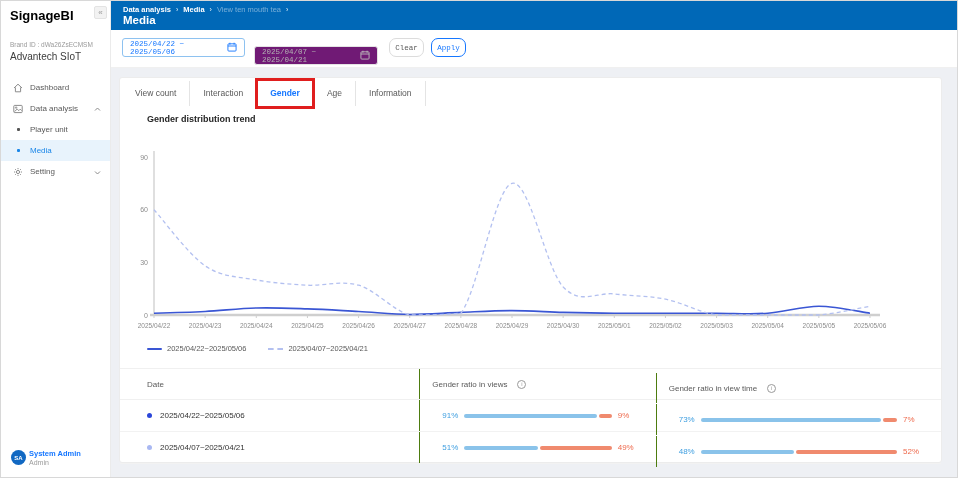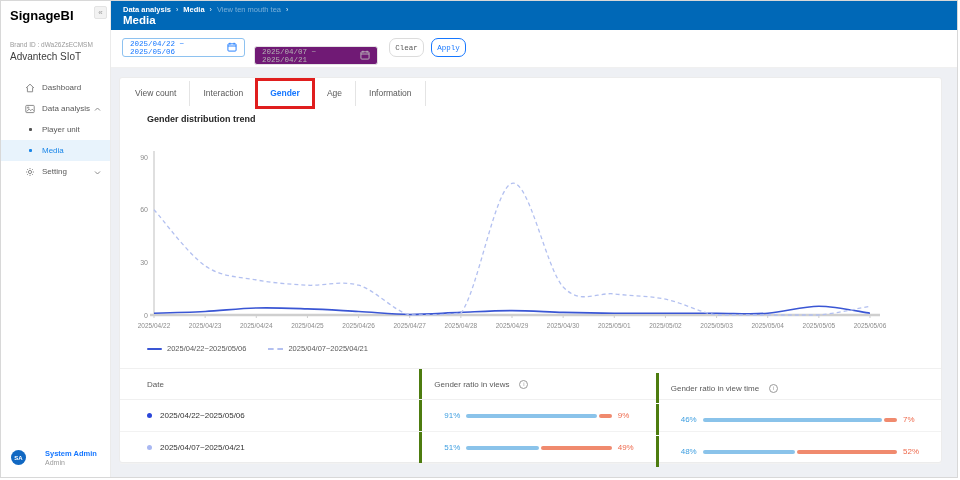--- a/index.html
+++ b/index.html
@@ -9,29 +9,29 @@
 
   
   .sidebar{position:absolute;left:0;top:0;width:110px;height:100%;background:#fff;border-right:1px solid #ebebeb;}
   .logo{position:absolute;left:9px;top:7px;font-size:13px;font-weight:bold;color:#000000;}
   .collapse-btn{position:absolute;right:3px;top:5px;width:13px;height:13px;background:#f2f2f2;border:1px solid #e3e3e3;
                 border-radius:2px;font-size:8px;color:#999;line-height:11px;text-align:center;cursor:pointer;}
   .brand{position:absolute;left:9px;top:40px;}
   .brand-id{font-size:6.5px;color:#9a9a9a;}
   .brand-name{font-size:10px;color:#3c3c3c;margin-top:3px;}
   .nav{position:absolute;left:0;top:76px;width:100%;}
-  .nav-item{position:relative;height:21px;display:flex;align-items:center;padding-left:24px;font-size:8px;color:#595959;gap:7px;cursor:pointer;}
+  .nav-item{position:relative;height:21px;display:flex;align-items:center;padding-left:12px;font-size:8px;color:#595959;gap:7px;cursor:pointer;}
   .nav-item.active{background:#e8f3fc;color:#1a86e8;}
   .nav-item.active .bullet{background:#1a86e8;}
   .nav-icon{width:10px;height:10px;flex:0 0 10px;display:flex;align-items:center;justify-content:center;}
   .nav-icon svg{stroke:#8c8c8c;fill:none;stroke-width:1;}
   .bullet{width:3px;height:3px;border-radius:1px;background:#555;margin:0 3px 0 4px;flex:0 0 3px;}
   .chev{position:absolute;right:9px;top:7px;}
   .chev svg{stroke:#8c8c8c;fill:none;stroke-width:1;}
-  .user{position:absolute;left:10px;bottom:11px;display:flex;gap:19px;align-items:center;cursor:pointer;}
+  .user{position:absolute;left:10px;bottom:11px;display:flex;gap:3px;align-items:center;cursor:pointer;}
   .avatar{width:15px;height:15px;border-radius:50%;background:#1168c2;color:#fff;font-size:6px;font-weight:bold;
           display:flex;align-items:center;justify-content:center;}
   .user-name{font-size:7.5px;color:#1677ff;font-weight:bold;}
   .user-role{font-size:7px;color:#9a9a9a;margin-top:1px;}
 
   
   .topbar{position:absolute;left:110px;top:0;width:848px;height:29px;background:#0068b7;}
   .breadcrumb{position:absolute;left:12px;top:4px;font-size:7.5px;color:#fff;display:flex;gap:5px;align-items:center;}
   .bc-link{font-weight:bold;cursor:pointer;}
   .bc-sep{font-size:7px;opacity:.9;}
@@ -64,21 +64,21 @@
   .legend-item{display:flex;gap:5px;align-items:center;cursor:pointer;}
   .sample-solid{width:15px;height:2px;background:#3a56d4;border-radius:1px;}
   .sample-dashed{width:15px;height:0;border-top:2px dashed #b3c0f0;}
 
   
   .table{position:absolute;left:0;top:290px;width:100%;}
   .thead{display:flex;height:32px;align-items:center;border-top:1px solid #f0f0f0;border-bottom:1px solid #f0f0f0;
          font-size:8px;color:#595959;}
   .trow{display:flex;height:32px;align-items:center;border-bottom:1px solid #f2f2f2;font-size:8px;color:#333;}
   .col-date{width:300px;padding-left:27px;display:flex;align-items:center;}
-  .col-ratio{width:237px;border-left:3px solid #4d7c0f;padding:0 12px;display:flex;align-items:center;gap:6px;height:100%;}
+  .col-ratio{width:237px;border-left:1px solid #4d7c0f;padding:0 12px;display:flex;align-items:center;gap:6px;height:100%;}
   .col-ratio.last{width:286px;margin-top:8px;}
   .info-i{display:inline-flex;width:9px;height:9px;border:1px solid #9a9a9a;border-radius:50%;font-size:6px;color:#9a9a9a;
           align-items:center;justify-content:center;margin-left:4px;cursor:pointer;font-style:normal;}
   .dot{display:inline-block;width:5px;height:5px;border-radius:50%;margin-right:8px;background:#2b46d9;}
   .pct-m{width:26px;text-align:right;color:#3f9fe0;}
   .pct-f{width:26px;color:#ee6a4d;}
   .bar{flex:1;display:flex;gap:2px;height:4px;align-items:center;}
   .seg-m{background:#8ac3ea;border-radius:2px;height:4px;}
   .seg-f{background:#f08a6e;border-radius:2px;height:4px;}
 </style>
@@ -273,21 +273,21 @@
           </div>
           <div class="col-ratio">
             <span class="pct-m">91%</span>
             <span class="bar">
                 <span class="seg-m" style="width: 91%;"></span>
                 <span class="seg-f" style="width: 9%;"></span>
               </span>
             <span class="pct-f">9%</span>
           </div>
           <div class="col-ratio last">
-            <span class="pct-m">46%</span>
+            <span class="pct-m">73%</span>
             <span class="bar">
                 <span class="seg-m" style="width: 93%;"></span>
                 <span class="seg-f" style="width: 7%;"></span>
               </span>
             <span class="pct-f">7%</span>
           </div>
         </div>
 
         <div class="trow">
           <div class="col-date">

